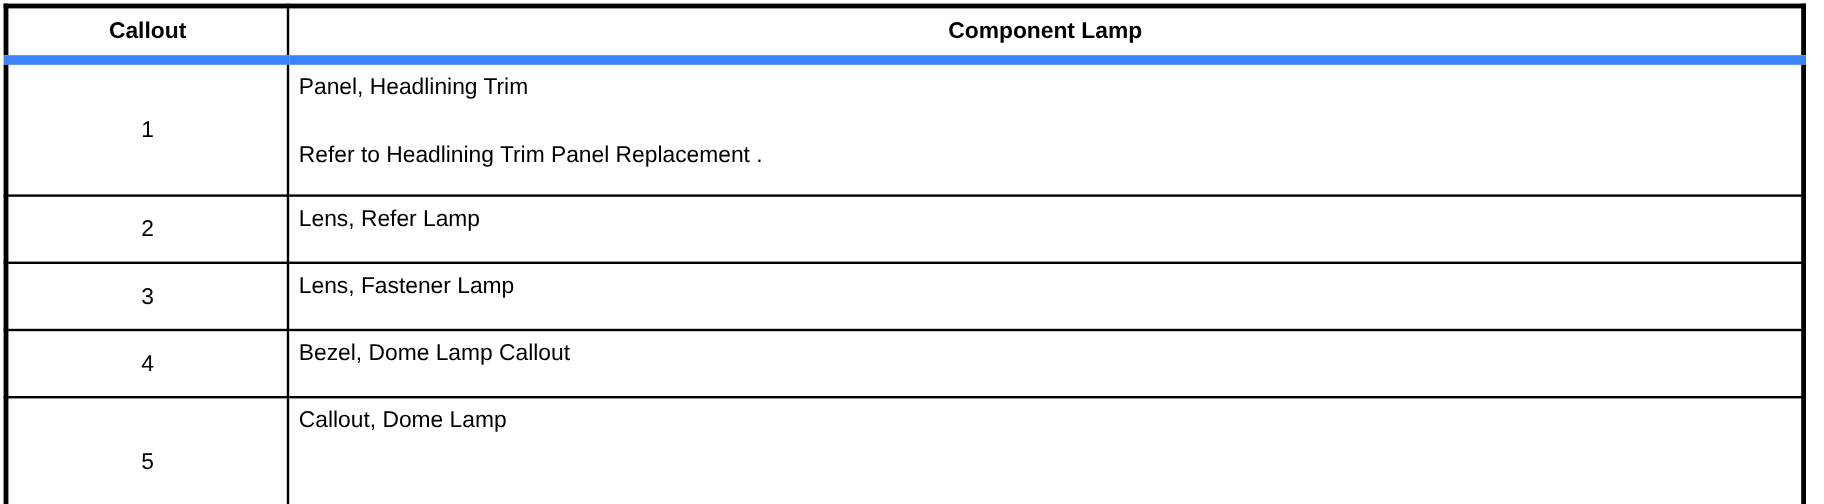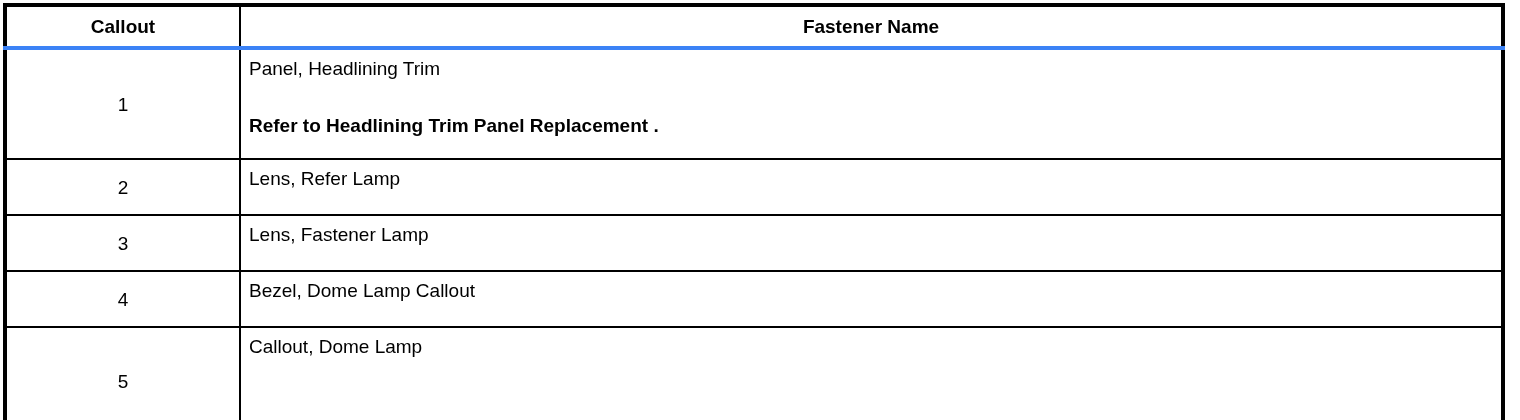--- a/index.html
+++ b/index.html
@@ -25,21 +25,21 @@
   }
   col.col-callout { width: 235px; }
   th, td {
     border: 2px solid #000000;
     font-size: 19px;
     line-height: 25px;
     color: #000000;
     overflow: hidden;
   }
   thead th {
-    border-bottom: 4px solid #3b82f6;
+    border-bottom: 8px solid #3b82f6;
     font-weight: bold;
     text-align: center;
     vertical-align: middle;
     height: 39px;
     padding: 0;
   }
   td.spec-cell {
     height: 39px;
     padding: 0 9px;
     vertical-align: middle;
@@ -52,36 +52,36 @@
   }
   td.component-cell {
     vertical-align: top;
     text-align: left;
     padding: 6px 8px;
   }
   tr.r-single td { height: 42px; }
   tr.r-tall-1 td { height: 96px; margin-left: 47px; }
   tr.r-tall-5 td { height: 94px; }
   p.line { margin: 0; }
-  p.second-line { margin: 32px 0 0 0; font-weight: bold; }
+  p.second-line { margin: 32px 0 0 0; }
   .b { font-weight: bold; }
 </style>
 </head>
 <body>
 
 <div class="page">
   <table class="callout-table">
     <colgroup>
       <col class="col-callout">
       <col class="col-component">
     </colgroup>
     <thead>
       <tr>
         <th>Callout</th>
-        <th>Fastener Name</th>
+        <th>Component Lamp</th>
       </tr>
     </thead>
     <tbody>
 
       <tr class="r-tall-1">
         <td class="callout-cell">1</td>
         <td class="component-cell">
           <p class="line">Panel, Headlining Trim</p>
           <p class="line second-line">Refer to Headlining Trim Panel Replacement .</p>
         </td>

